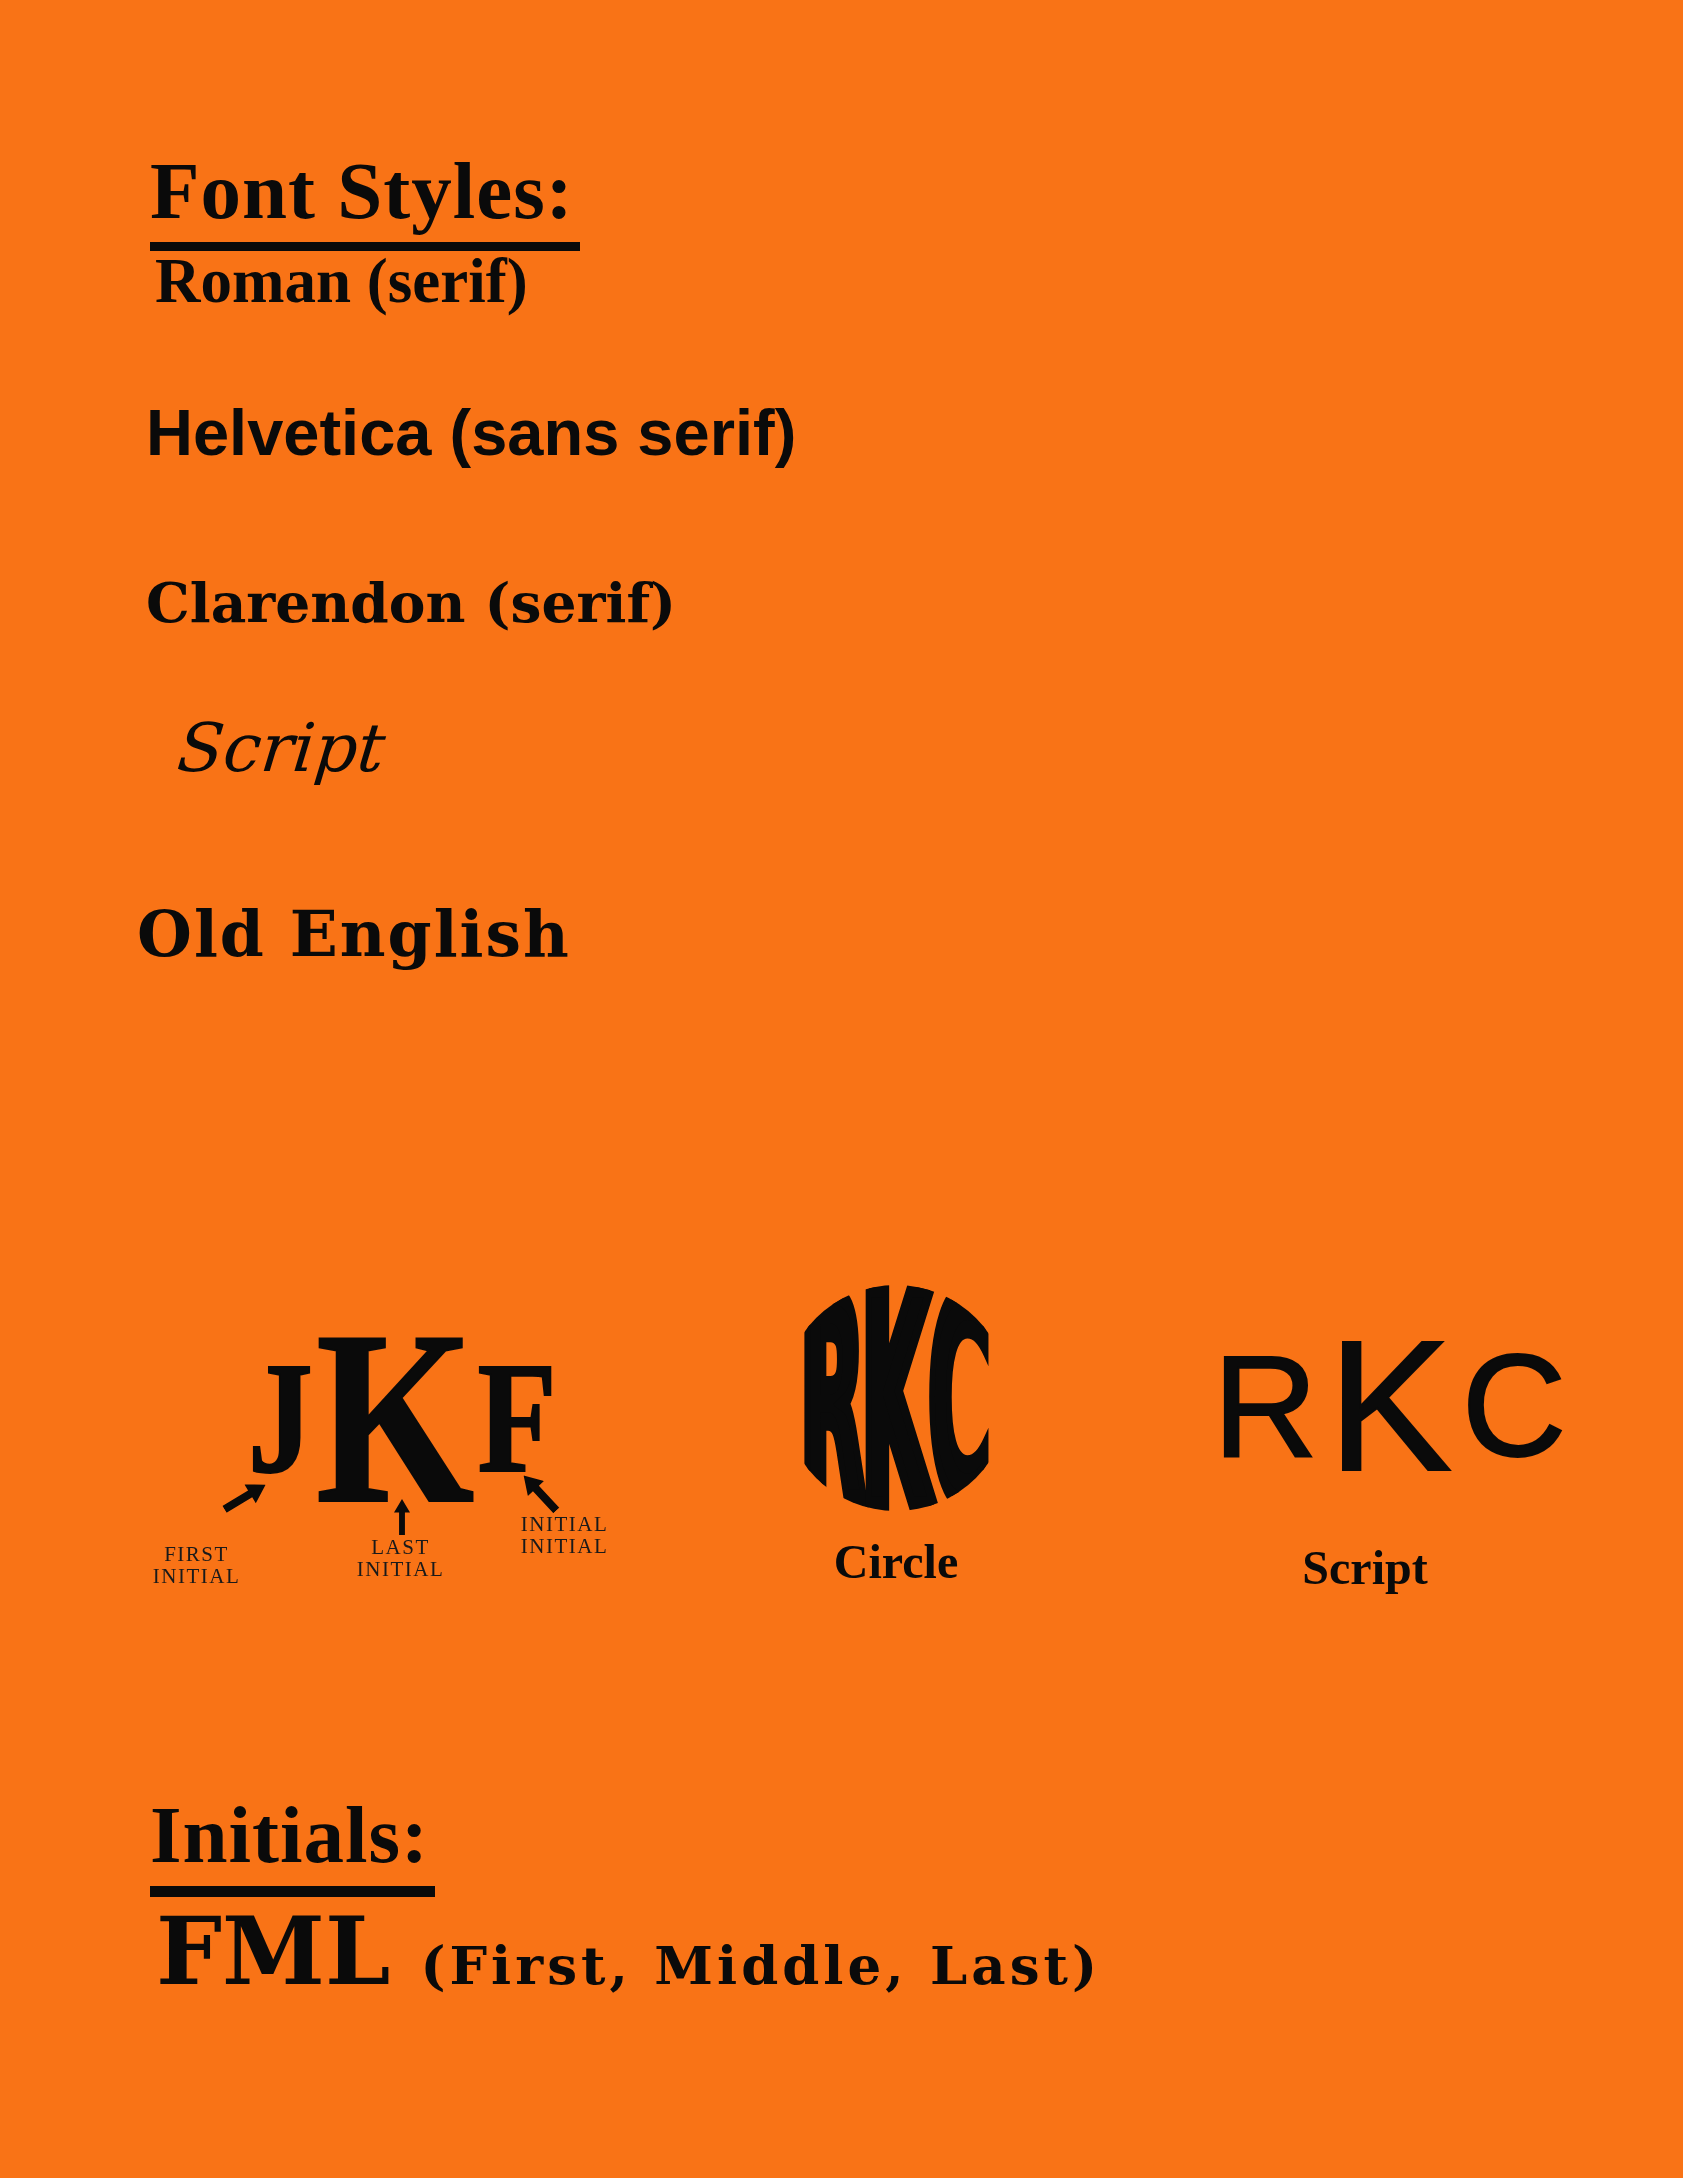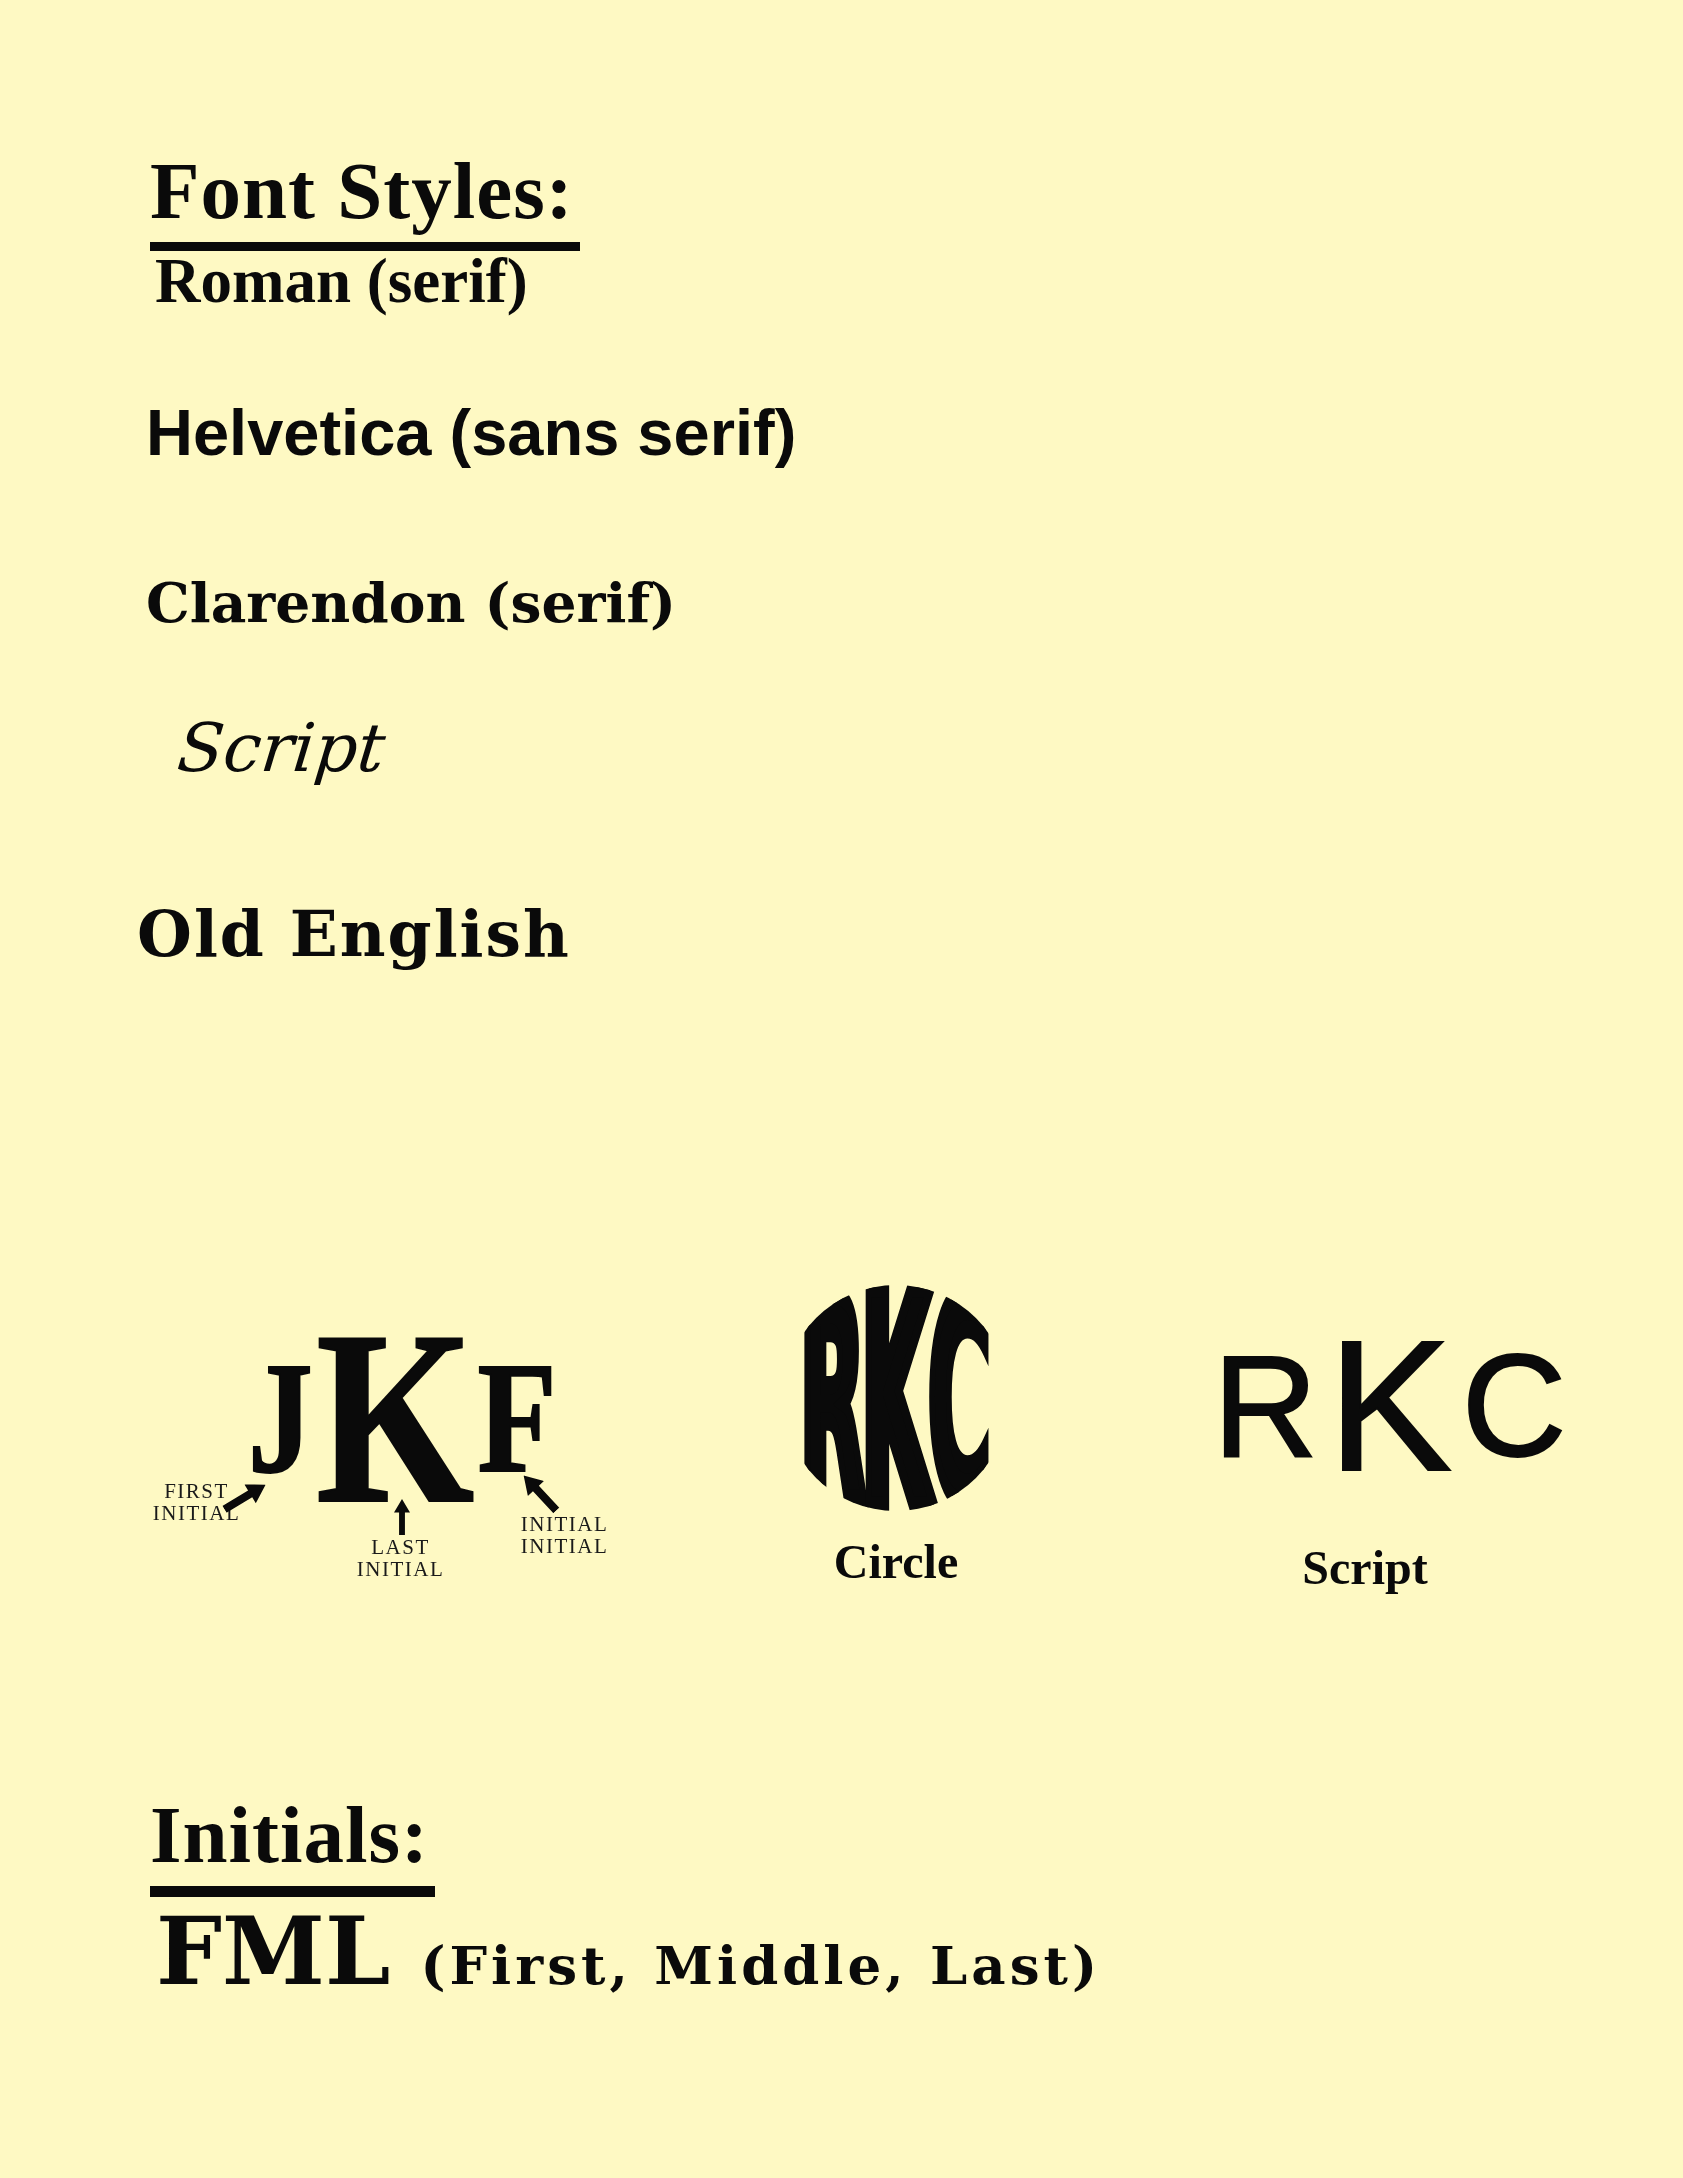--- a/index.html
+++ b/index.html
@@ -1,20 +1,20 @@
 <!DOCTYPE html>
 <html><head>
 <meta charset="utf-8">
 <style>
   html, body { margin: 0; padding: 0; background: #e8e8e8; }
   .page {
     position: relative;
     width: 1683px;
     height: 2178px;
-    background: #fef9c3;
+    background: #f97316;
     color: #0a0a0a;
     overflow: hidden;
     font-family: "Liberation Serif", serif;
   }
   .abs { position: absolute; white-space: nowrap; }
 
   
   .u-heading {
     display: inline-block;
     font-family: "Liberation Serif", serif;
@@ -56,21 +56,21 @@
   
   .ann {
     position: absolute;
     font-family: "Liberation Serif", serif;
     font-size: 21px;
     letter-spacing: 1.5px;
     line-height: 1.07;
     text-align: center;
     color: #1a1a1a;
   }
-  .ann-first  { left: 142px; top: 1480px; width: 109px; }
+  .ann-first  { left: 142px; top: 1543px; width: 109px; }
   .ann-last   { left: 346px; top: 1536px; width: 109px; }
   .ann-middle { left: 510px; top: 1513px; width: 109px; }
   .arrow { position: absolute; }
   .arrow-first  { left: 234px; top: 1473px; width: 22px; height: 48px; transform: rotate(59deg); }
   .arrow-last   { left: 394px; top: 1499px; width: 16px; height: 36px; }
   .arrow-middle { left: 529px; top: 1469px; width: 22px; height: 48px; transform: rotate(-43deg); }
   .arrow svg { display: block; width: 100%; height: 100%; }
 
   
   .circle-mono { left: 781px; top: 1283px; width: 230px; height: 230px; }

